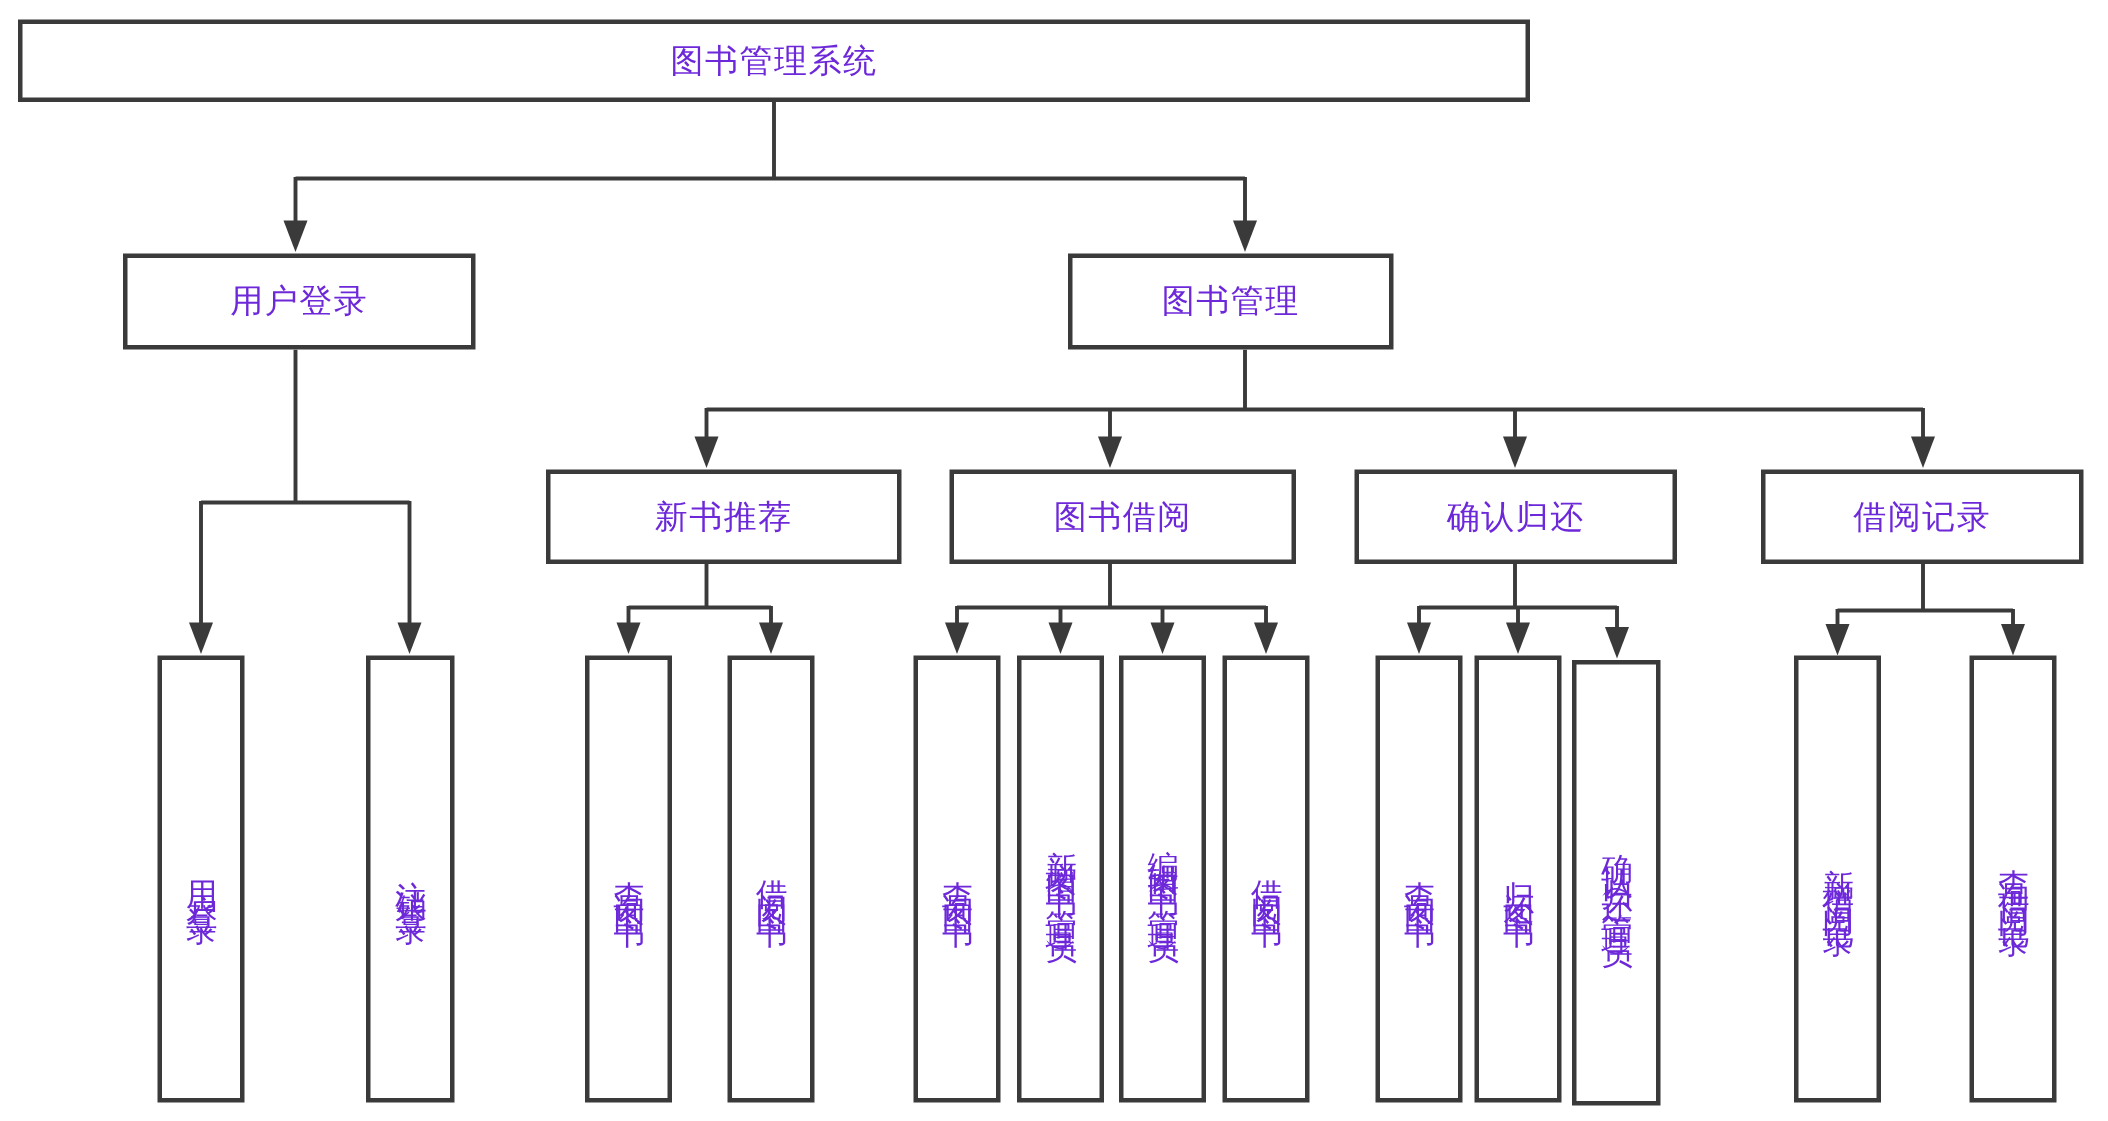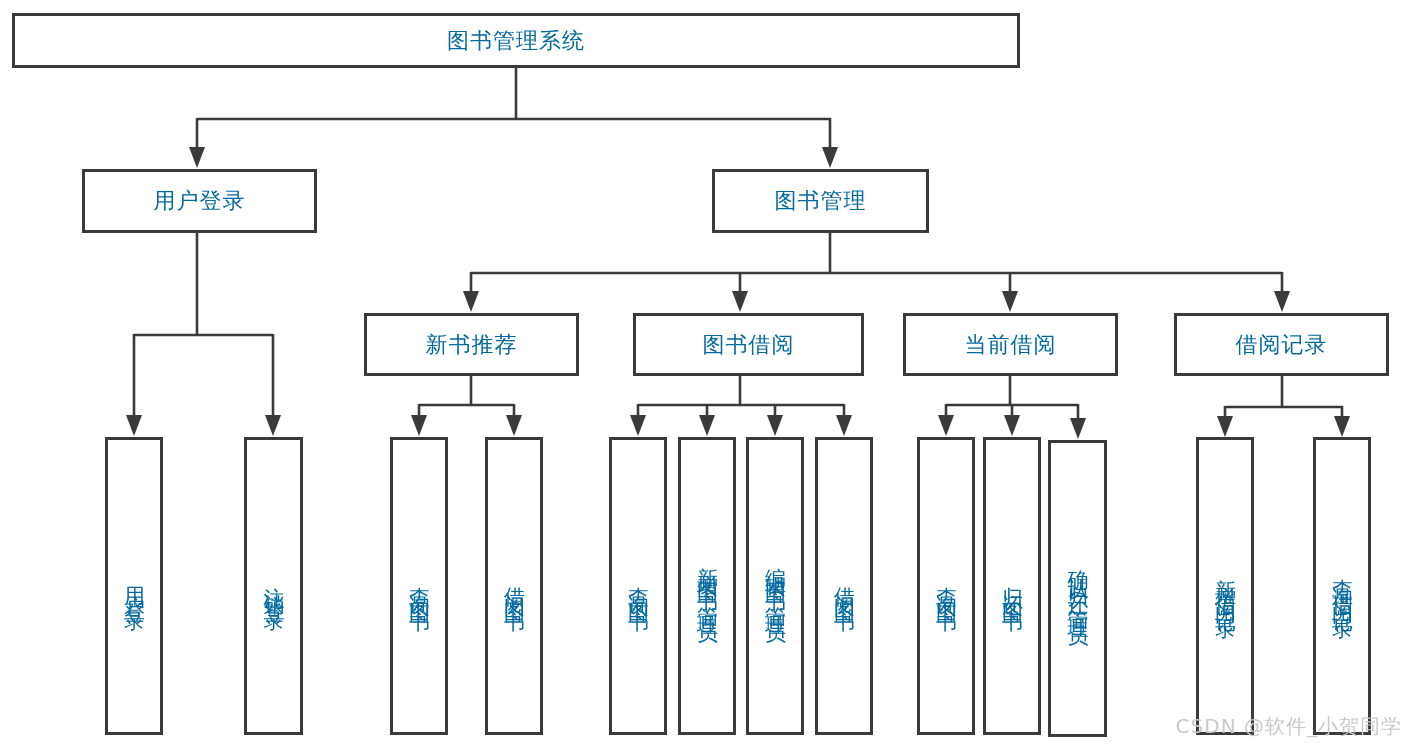--- a/index.html
+++ b/index.html
@@ -12,21 +12,21 @@
   }
   #connectors{position:absolute;left:0;top:0;z-index:1;}
   .box{
     position:absolute;
     box-sizing:border-box;
     border:3px solid #3a3a3a;
     background:#ffffff;
     display:flex;
     align-items:center;
     justify-content:center;
-    color:#0369a1;
+    color:#6d28d9;
     z-index:2;
   }
   .hbox{font-size:22px;letter-spacing:1px;}
   .vbox{
     writing-mode:vertical-rl;
     font-size:21px;
     letter-spacing:8px;
     line-height:1;
     text-align:center;
   }
@@ -110,37 +110,36 @@
       <polygon points="1217,416 1233,416 1225,437"></polygon>
       <polygon points="1334,416 1350,416 1342,437"></polygon>
     </g>
   </svg>
 
   <div class="box hbox" style="left:12px;top:13px;width:1008px;height:55px">图书管理系统</div>
 
   <div class="box hbox" style="left:82px;top:169px;width:235px;height:64px">用户登录</div>
   <div class="box hbox" style="left:712px;top:169px;width:217px;height:64px">图书管理</div>
 
-  <div class="box hbox" style="left:364px;top:313px;width:215px;height:63px">新书推荐</div>
+  <div class="box hbox" style="left:364px;top:313px;width:237px;height:63px">新书推荐</div>
   <div class="box hbox" style="left:633px;top:313px;width:231px;height:63px">图书借阅</div>
-  <div class="box hbox" style="left:903px;top:313px;width:215px;height:63px">当前借阅</div>
+  <div class="box hbox" style="left:903px;top:313px;width:215px;height:63px">确认归还</div>
   <div class="box hbox" style="left:1174px;top:313px;width:215px;height:63px">借阅记录</div>
 
   <div class="box vbox" style="left:105px;top:437px;width:58px;height:298px">用户登录</div>
   <div class="box vbox" style="left:244px;top:437px;width:59px;height:298px">注销登录</div>
 
   <div class="box vbox" style="left:390px;top:437px;width:58px;height:298px">查询图书</div>
   <div class="box vbox" style="left:485px;top:437px;width:58px;height:298px">借阅图书</div>
 
   <div class="box vbox" style="left:609px;top:437px;width:58px;height:298px">查询图书</div>
   <div class="box vbox" style="left:678px;top:437px;width:58px;height:298px">新增图书（管理员）</div>
   <div class="box vbox" style="left:746px;top:437px;width:58px;height:298px">编辑图书（管理员）</div>
   <div class="box vbox" style="left:815px;top:437px;width:58px;height:298px">借阅图书</div>
 
   <div class="box vbox" style="left:917px;top:437px;width:58px;height:298px">查询图书</div>
   <div class="box vbox" style="left:983px;top:437px;width:58px;height:298px">归还图书</div>
   <div class="box vbox" style="left:1048px;top:440px;width:59px;height:297px">确认归还（管理员）</div>
 
   <div class="box vbox" style="left:1196px;top:437px;width:58px;height:298px">新增借阅记录</div>
   <div class="box vbox" style="left:1313px;top:437px;width:58px;height:298px">查询借阅记录</div>
 
-  <div class="watermark">CSDN @软件_小贺同学</div>
 </div>
 
 </body></html>

